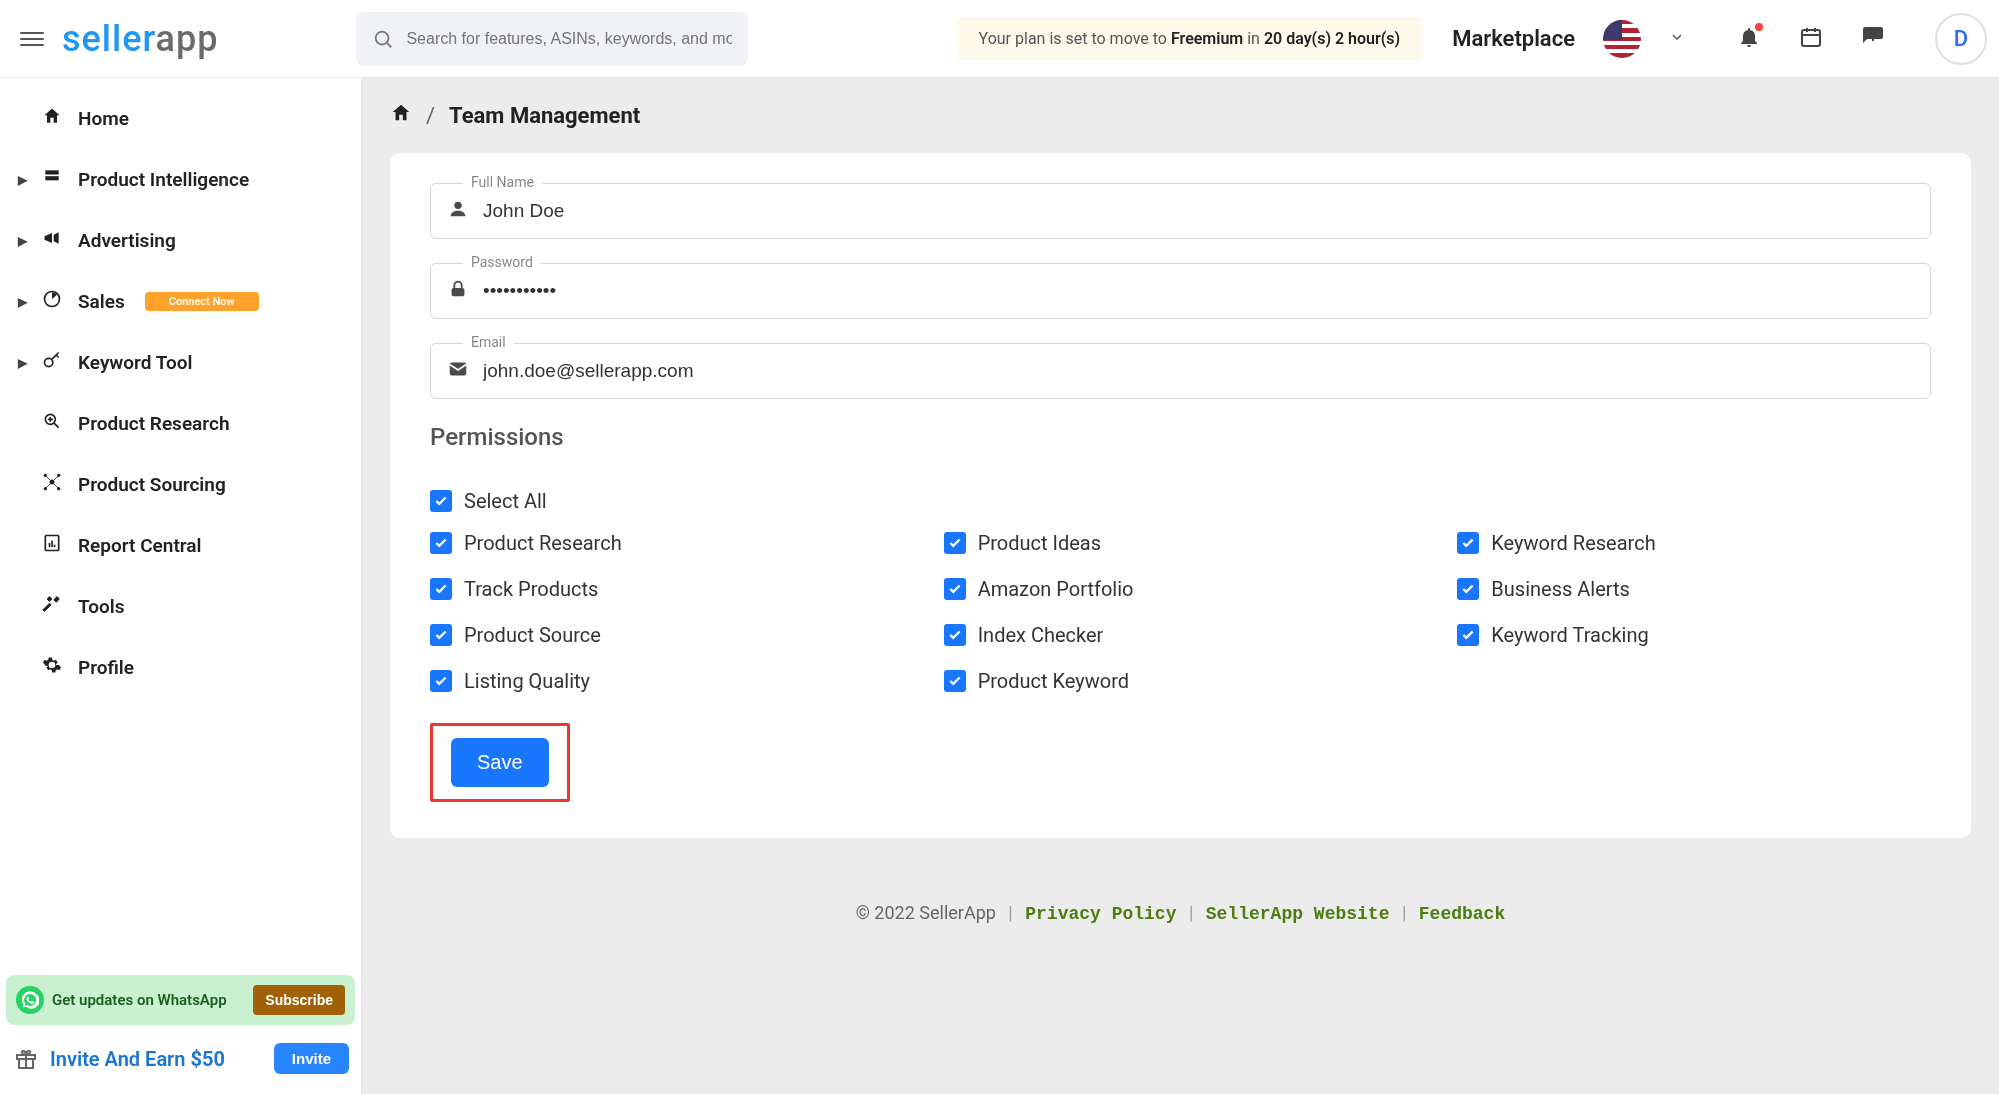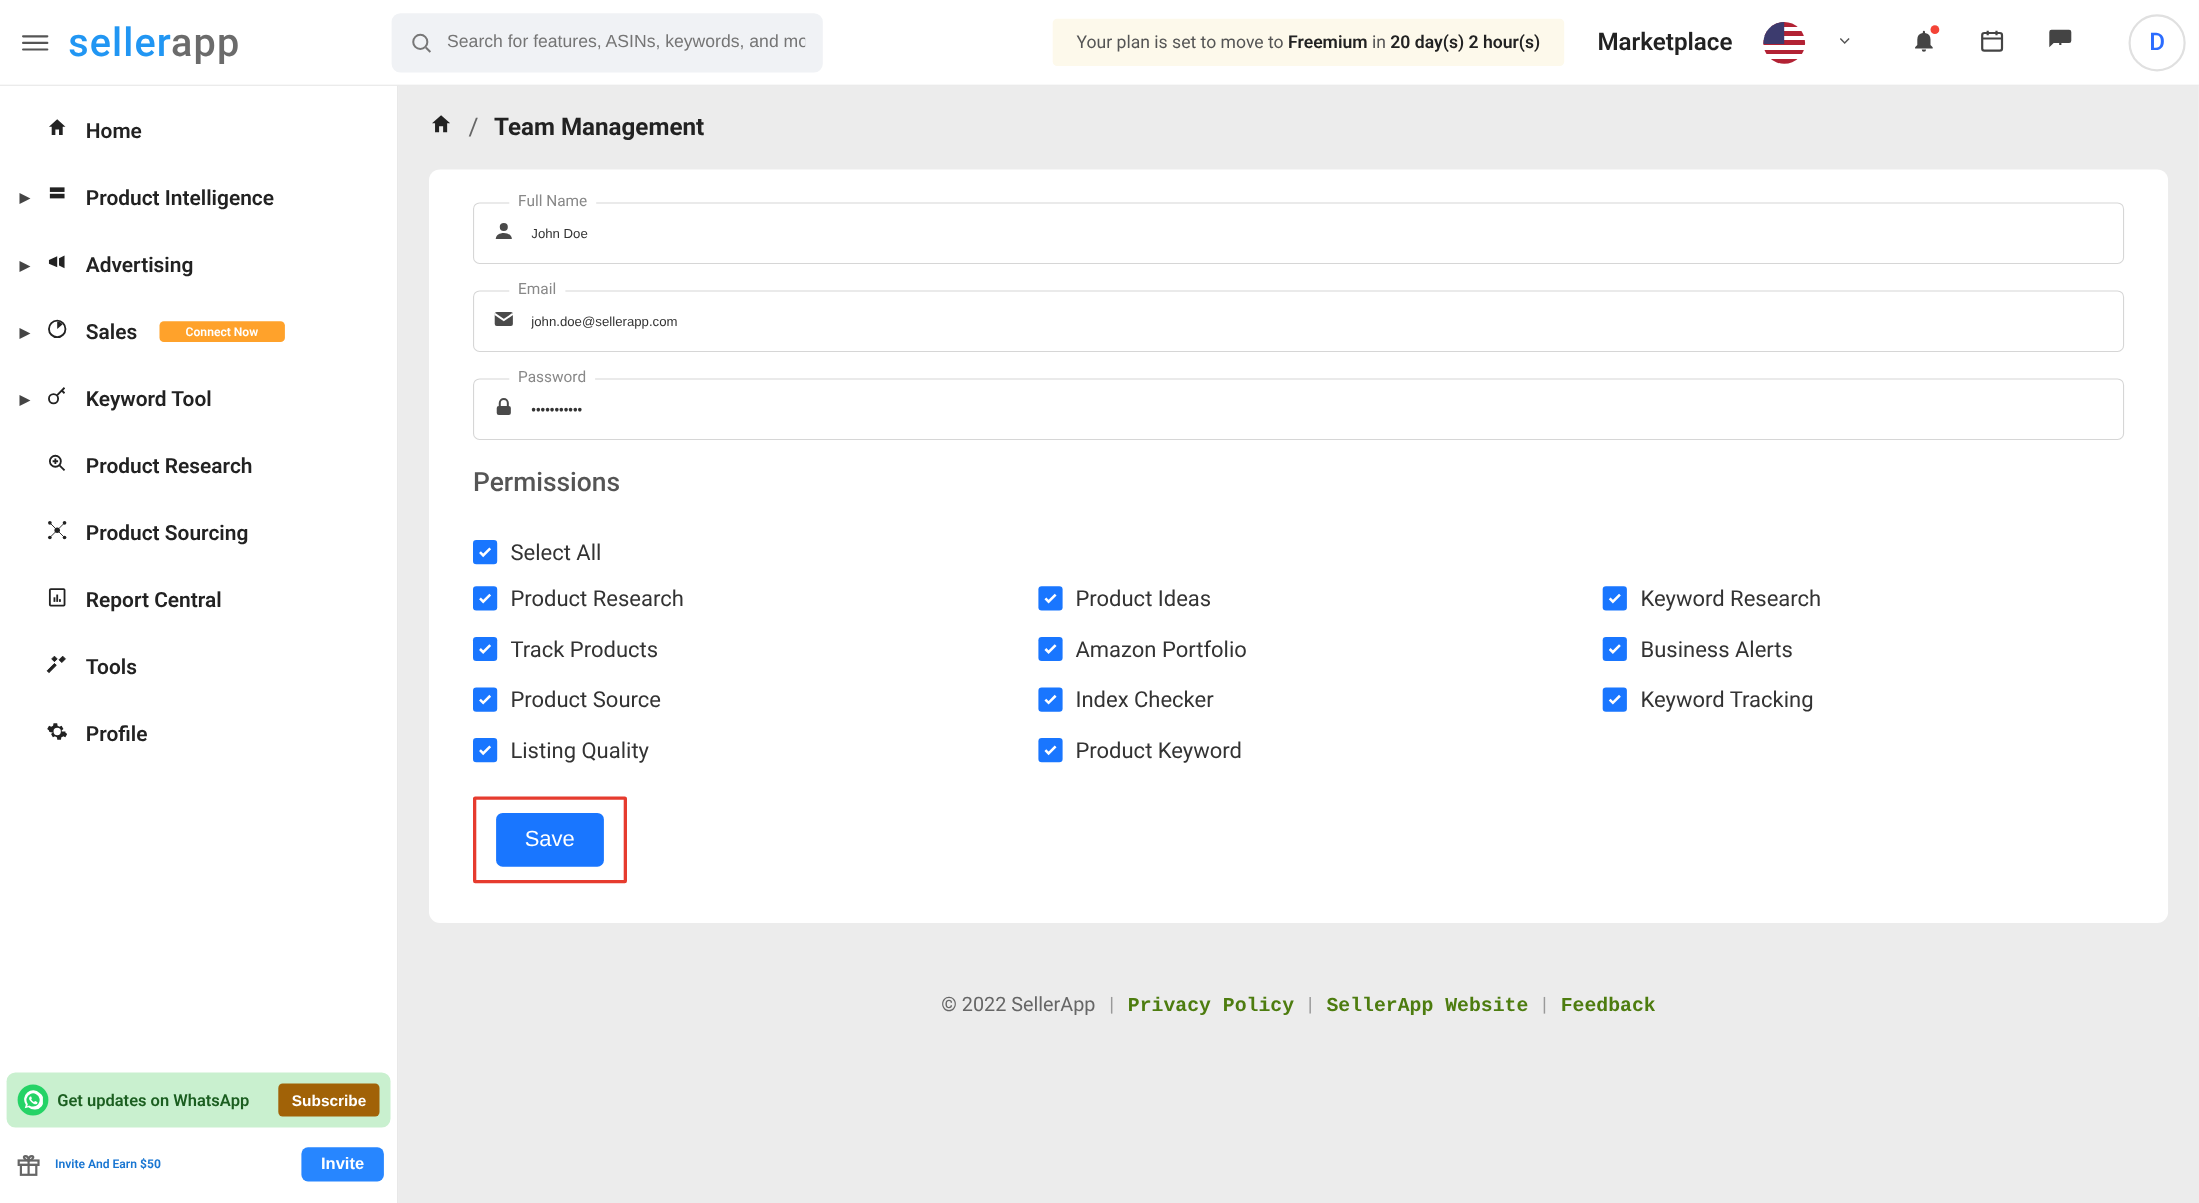--- a/index.html
+++ b/index.html
@@ -128,21 +128,21 @@
   .whatsapp-row .sub-btn {
     background: #a16207; color: #fff; border: none; padding: 7px 12px;
     border-radius: 4px; font-size: 14px; font-weight: 600; cursor: pointer;
   }
   .invite-row {
     display: flex; align-items: center; gap: 10px; padding: 8px 6px;
   }
   .invite-row .gift {
     width: 28px; height: 28px; color: #666; display: flex; align-items: center; justify-content: center;
   }
-  .invite-row .txt { color: #1976d2; font-weight: 600; font-size: 11px; flex: 1; }
+  .invite-row .txt { color: #1976d2; font-weight: 600; font-size: 20px; flex: 1; }
   .invite-row .txt b { font-weight: 700; }
   .invite-row .inv-btn {
     background: #2786ff; color: #fff; border: none; padding: 7px 18px;
     border-radius: 6px; font-size: 15px; font-weight: 600; cursor: pointer;
   }
   
   .main { flex: 1; background: #ececec; overflow: auto; }
   .breadcrumb {
     display: flex; align-items: center; gap: 14px;
     padding: 24px 28px;
@@ -158,21 +158,21 @@
     border: 1px solid #d6d6d6; border-radius: 6px;
     margin-bottom: 24px;
     padding: 14px 16px;
     display: flex; align-items: center; gap: 14px;
   }
   .field .float-label {
     position: absolute; top: -10px; left: 32px; background: #fff;
     font-size: 14px; color: #888; padding: 0 8px;
   }
   .field input {
-    border: none; outline: none; font-size: 12px; width: 100%; color: #333;
+    border: none; outline: none; font-size: 19px; width: 100%; color: #333;
   }
   .field .pre-icon { color: #4a4a4a; }
   .perm-title { font-size: 24px; color: #555; margin: 18px 0 20px 0; font-weight: 500; }
   .select-all {
     display: flex; align-items: center; gap: 12px; margin-bottom: 18px;
     font-size: 20px; color: #333; margin-top: 38px;
   }
   .cb {
     width: 22px; height: 22px; background: #1976ff; border-radius: 3px;
     display: flex; align-items: center; justify-content: center;
@@ -392,41 +392,41 @@
         <span class="pre-icon">
           <svg width="22" height="22" viewBox="0 0 24 24" fill="currentColor">
               <circle cx="12" cy="8" r="4"></circle>
               <path d="M4 20c0-4 4-6 8-6s8 2 8 6"></path>
             </svg>
         </span>
         <input value="John Doe" style="">
       </div>
 
       <div class="field">
+        <span class="float-label">Password</span>
+        <span class="pre-icon">
+          <svg width="22" height="22" viewBox="0 0 24 24" fill="currentColor">
+              <rect x="5" y="11" width="14" height="9" rx="2"></rect>
+              <path d="M8 11V8a4 4 0 0 1 8 0v3" fill="none" stroke="currentColor" stroke-width="2"></path>
+            </svg>
+        </span>
+        <input type="password" value="•••••••••••" style="">
+      </div>
+
+      <div class="field">
         <span class="float-label">Email</span>
         <span class="pre-icon">
           <svg width="22" height="22" viewBox="0 0 24 24" fill="currentColor">
               <rect x="3" y="5" width="18" height="14" rx="2"></rect>
               <path d="M3 7l9 6 9-6" fill="none" stroke="#fff" stroke-width="2"></path>
             </svg>
         </span>
         <input value="john.doe@sellerapp.com" style="">
       </div>
 
-      <div class="field">
-        <span class="float-label">Password</span>
-        <span class="pre-icon">
-          <svg width="22" height="22" viewBox="0 0 24 24" fill="currentColor">
-              <rect x="5" y="11" width="14" height="9" rx="2"></rect>
-              <path d="M8 11V8a4 4 0 0 1 8 0v3" fill="none" stroke="currentColor" stroke-width="2"></path>
-            </svg>
-        </span>
-        <input type="password" value="•••••••••••" style="">
-      </div>
-
       <div class="perm-title">Permissions</div>
 
       <div class="select-all">
         <div class="cb">
           <svg width="14" height="14" viewBox="0 0 24 24" fill="none" stroke="currentColor" stroke-width="4">
               <polyline points="4 12 9 17 20 6"></polyline>
             </svg>
         </div>
         <span>Select All</span>
       </div>

